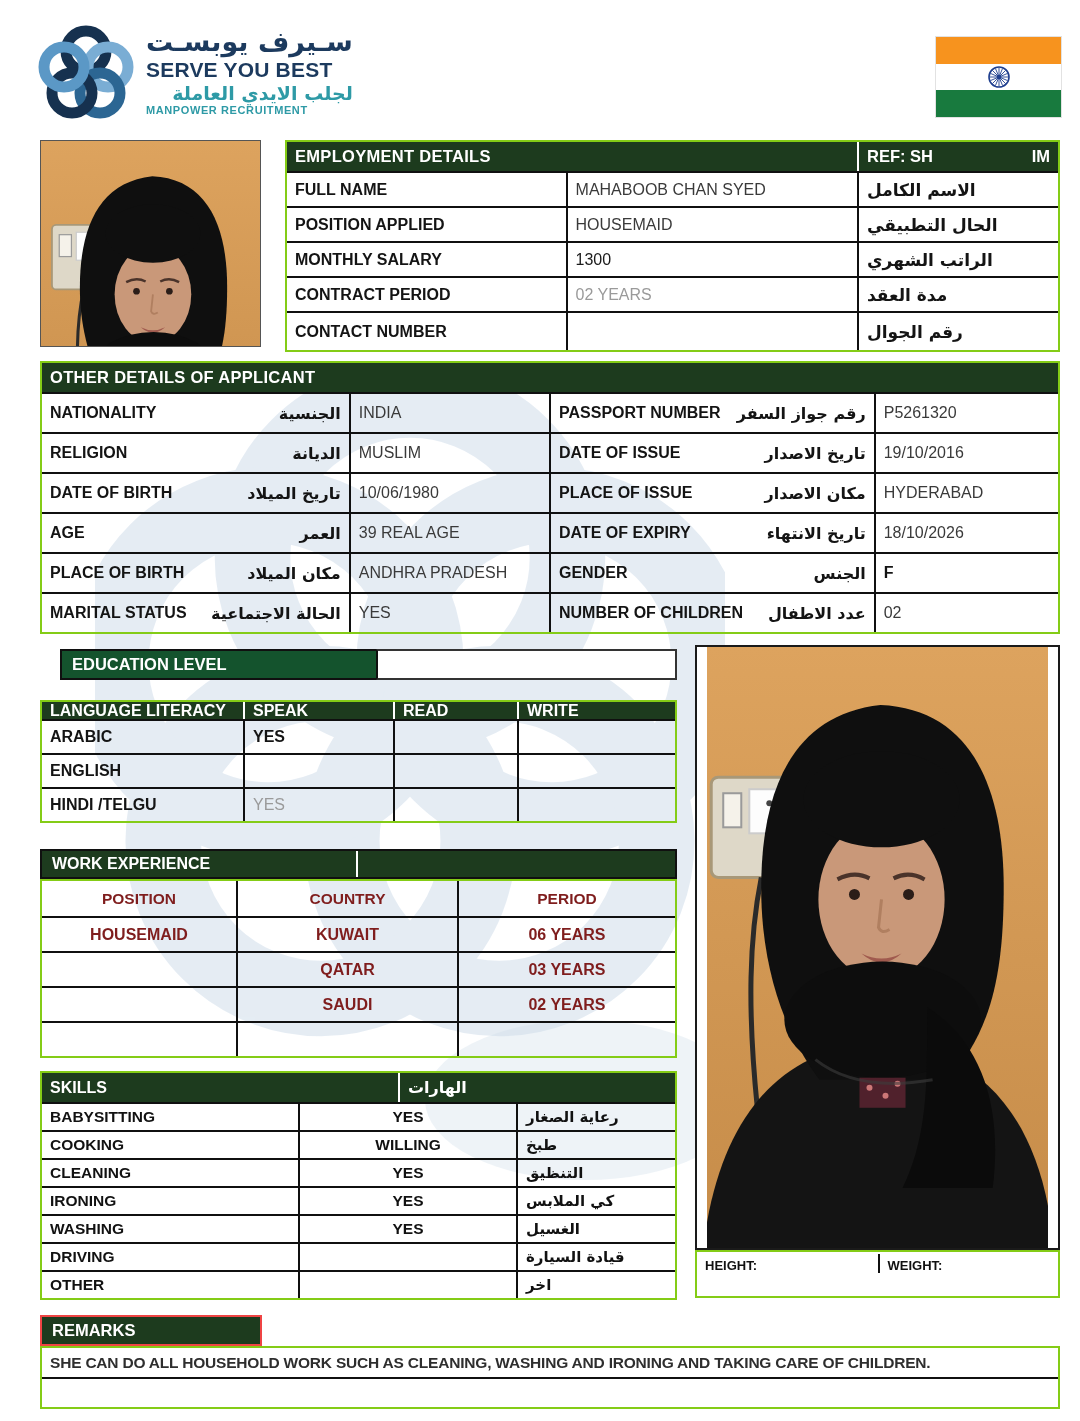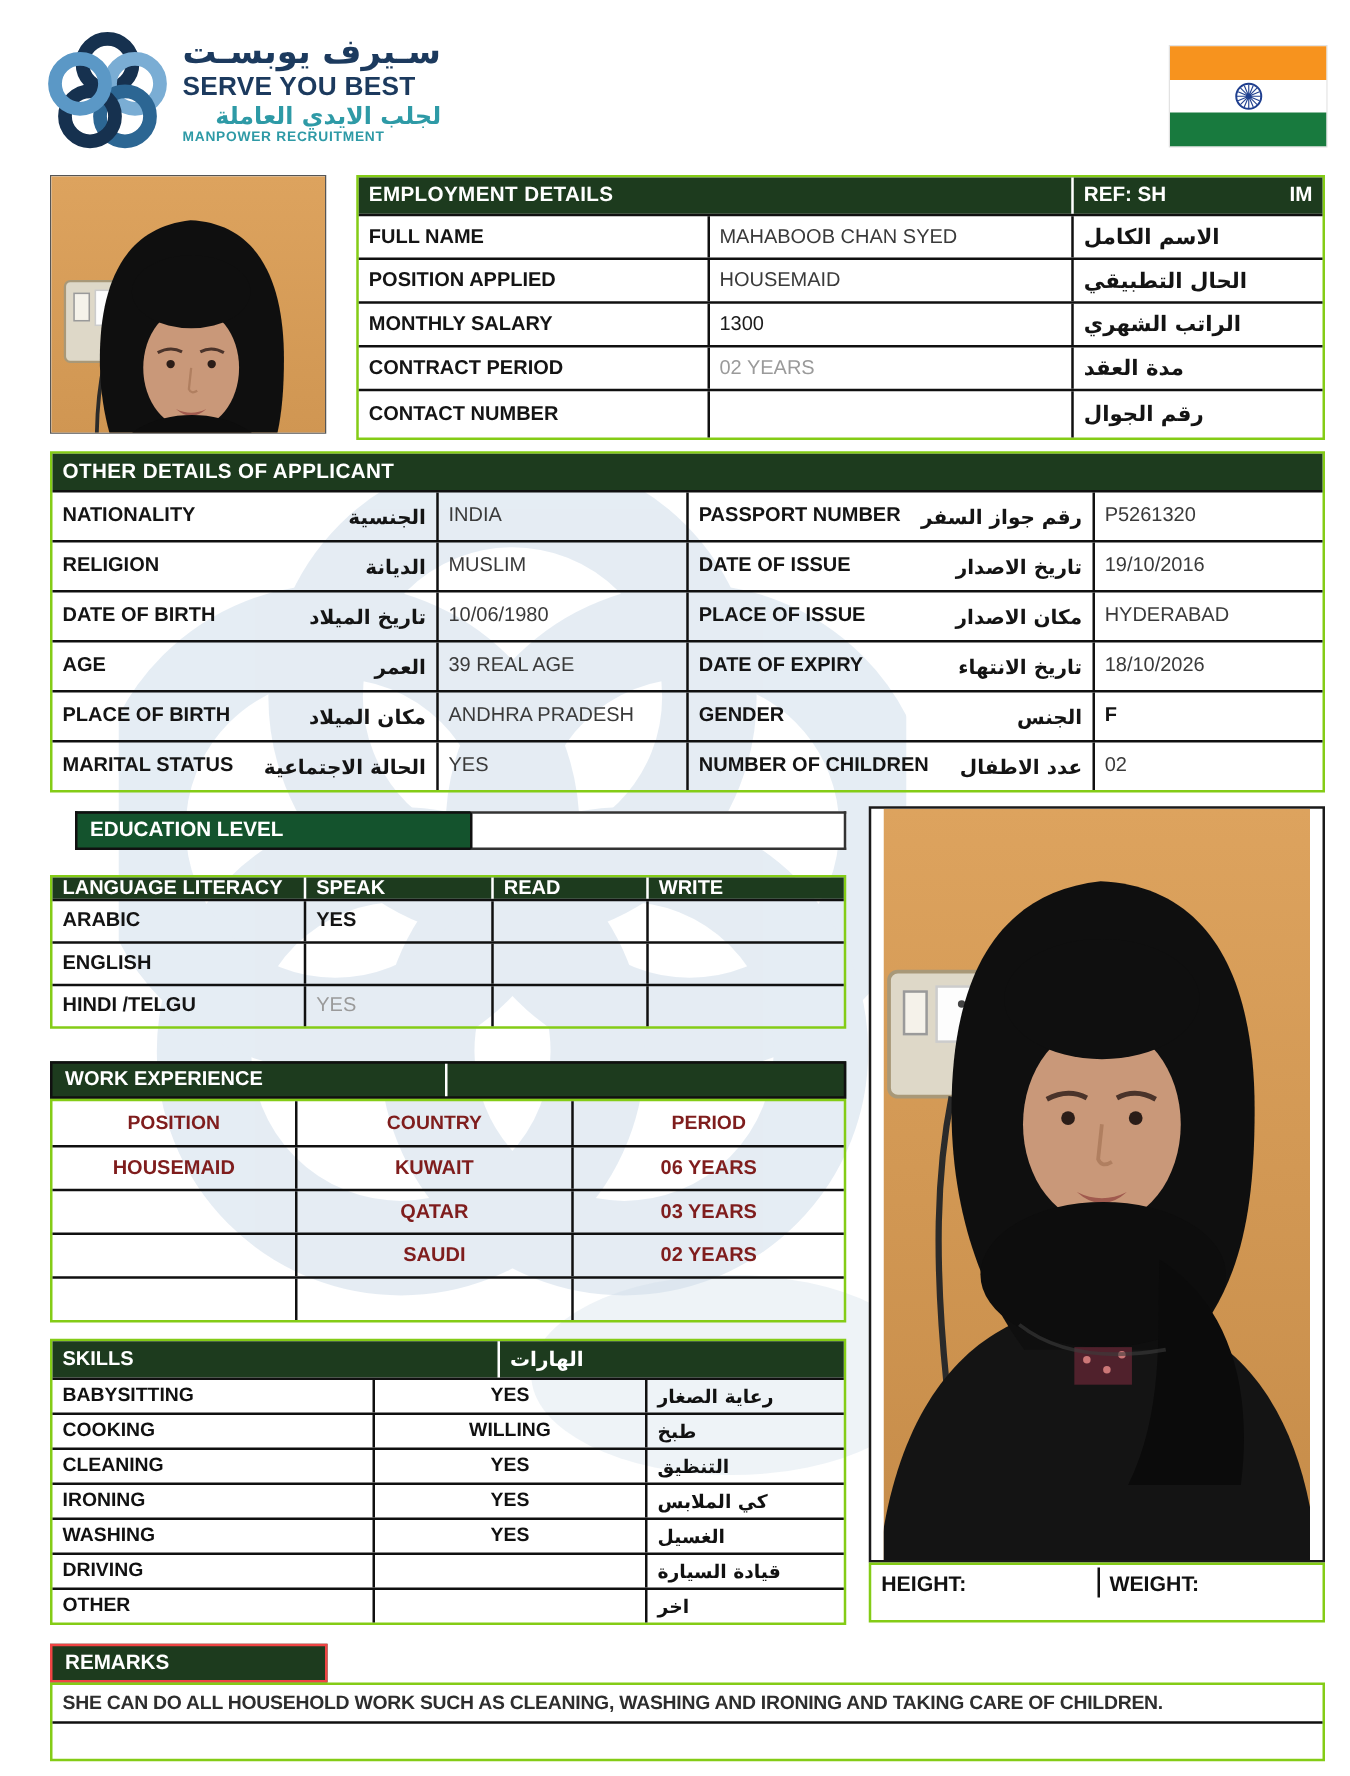--- a/index.html
+++ b/index.html
@@ -95,21 +95,21 @@
   .skills .r{height:28px;}
   .skills .c1{width:256px;font-weight:700;font-size:15.5px;}
   .skills .c2{width:218px;justify-content:center;font-weight:700;font-size:15.5px;}
   .skills .c3{width:159px;justify-content:flex-end;font-size:15px;}
 
   
   .photo-main{left:695px;top:645px;width:365px;height:605px;border:2px solid #1a1a1a;box-sizing:border-box;background:#fff;padding:0 10px;}
   .photo-main svg{width:100%;height:100%;display:block;}
   .hw{left:695px;top:1250px;width:365px;}
   .hw .r{height:44px;align-items:flex-start;padding-top:2px;}
-  .hw .tcell{width:50%;font-weight:700;font-size:17px;align-items:flex-start;padding-top:4px;}
+  .hw .tcell{width:50%;font-weight:700;font-size:13px;align-items:flex-start;padding-top:4px;}
 
   
   .rem-bar{left:40px;top:1315px;width:222px;height:31px;background:#1d3b1e;border:2px solid #ef4444;box-sizing:border-box;
            display:flex;align-items:center;padding:0 10px;color:#fff;font-weight:700;font-size:16.5px;}
   .rem-rows{left:40px;top:1346px;width:1020px;}
   .rem-text{height:29px;font-size:15.5px;font-weight:600;color:#2e2e2e;letter-spacing:-.2px;}
   .rem-empty{height:30px;}
 
   
   .watermark{left:95px;top:375px;width:630px;height:680px;pointer-events:none;z-index:0;}

